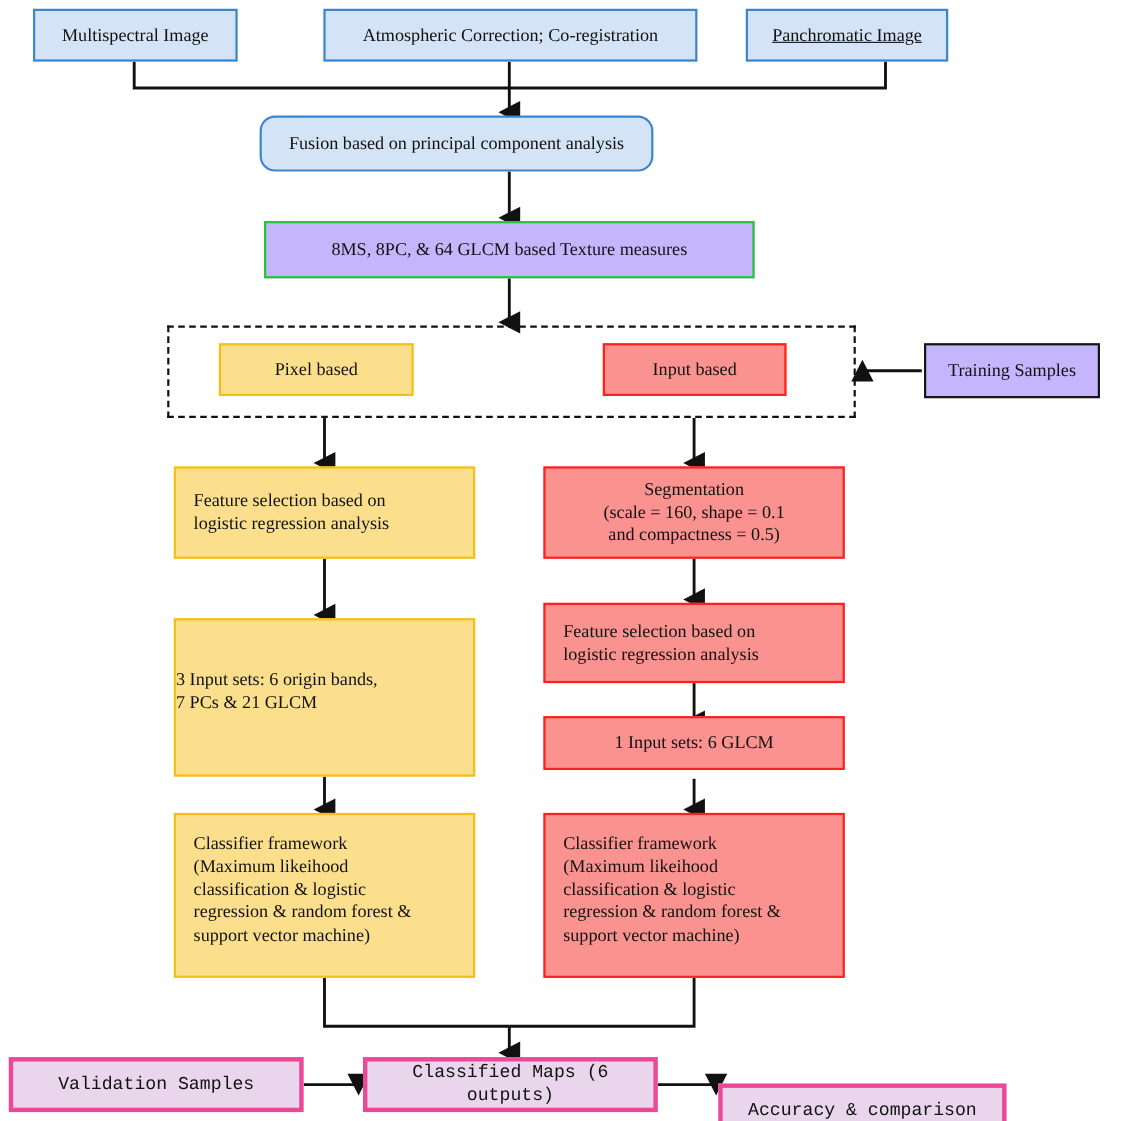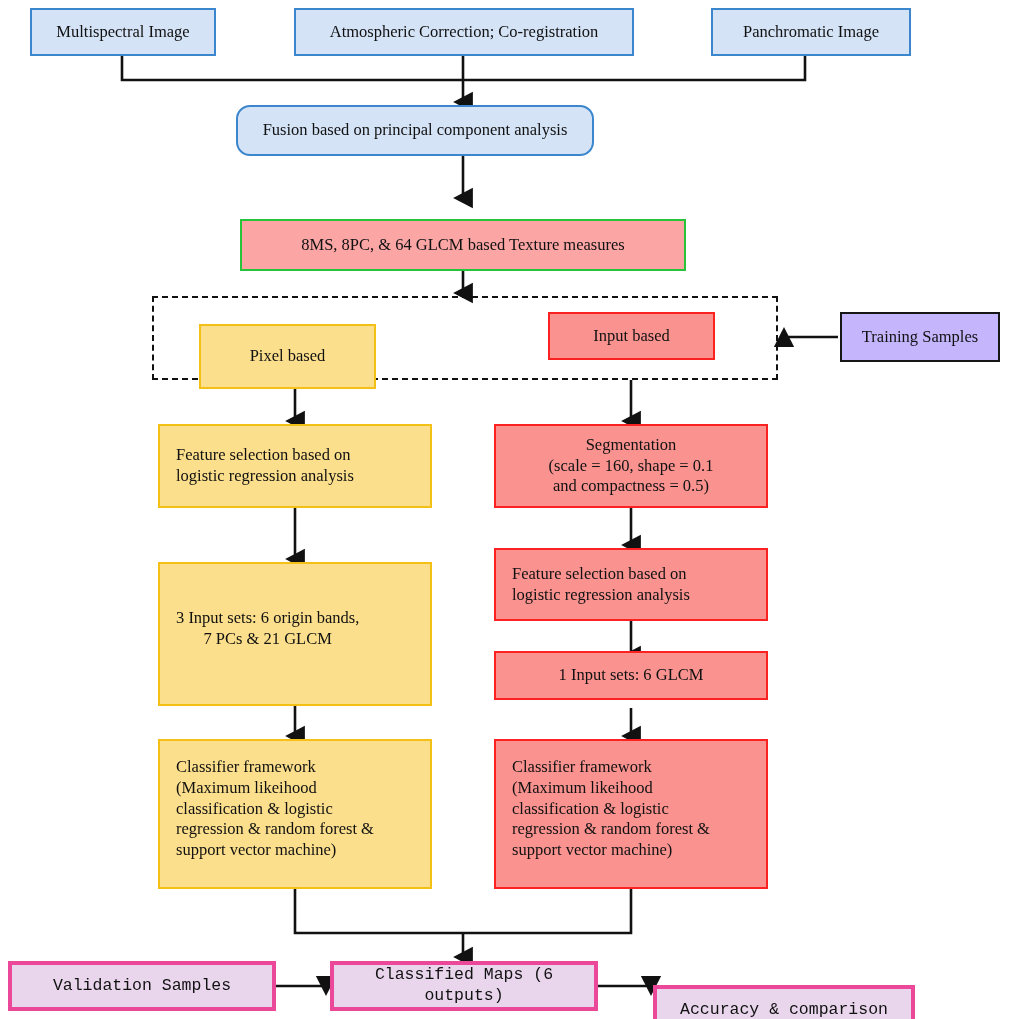--- a/index.html
+++ b/index.html
@@ -40,23 +40,22 @@
   }
   .node.top-text {
     align-items: flex-start;
     padding-top: 9px;
   }
   .node.blue {
     background: #d4e3f6;
     border: 2px solid #3b86cd;
   }
   .node.green {
-    background: #fca5a5;
+    background: #c4b5fd;
     border: 2px solid #27c43a;
-    margin-top: 18px;
   }
   .node.yellow {
     background: #fbdf8c;
     border: 2px solid #f4c016;
   }
   .node.red {
     background: #fa9390;
     border: 2px solid #fc2222;
   }
   .node.purple {
@@ -128,38 +127,38 @@
       <path d="M 276 986 L 326 986" marker-end="url(#arrowhead)"></path>
 
       <path d="M 598 986 L 651 986" marker-end="url(#arrowhead)"></path>
     </g>
   </svg>
 
   <div class="node blue" style="left:30px; top:8px; width:186px; height:48px;">Multispectral Image</div>
 
   <div class="node blue" style="left:294px; top:8px; width:340px; height:48px;">Atmospheric Correction; Co-registration</div>
 
-  <div class="node blue" style="left:711px; top:8px; width:200px; height:48px;">Panchromatic Image</div>
+  <div class="node blue" style="left:678px; top:8px; width:184px; height:48px;text-decoration:underline;">Panchromatic Image</div>
 
   <div class="node blue" style="left:236px; top:105px; width:358px; height:51px;border-radius:14px;">Fusion based on principal component analysis</div>
 
   <div class="node green" style="left:240px; top:201px; width:446px; height:52px;">8MS, 8PC, &amp; 64 GLCM based Texture measures</div>
 
   <div class="dashed-group" style="left:152px; top:296px; width:626px; height:84px;"></div>
 
-  <div class="node yellow" style="left:199px; top:324px; width:177px; height:65px;">Pixel based</div>
+  <div class="node yellow" style="left:199px; top:312px; width:177px; height:48px;">Pixel based</div>
 
   <div class="node red" style="left:548px; top:312px; width:167px; height:48px;">Input based</div>
 
   <div class="node white" style="left:840px; top:312px; width:160px; height:50px;">Training Samples</div>
 
   <div class="node yellow" style="left:158px; top:424px; width:274px; height:84px; text-align:left; justify-content:flex-start; padding-left:16px;">Feature selection based on
 logistic regression analysis</div>
 
-  <div class="node yellow top-text" style="left:158px; top:562px; width:274px; height:144px; text-align:center; justify-content:flex-start; padding-left:16px; padding-top:44px;">3 Input sets: 6 origin bands,
+  <div class="node yellow top-text" style="left:158px; top:562px; width:274px; height:144px; text-align:left; justify-content:flex-start; padding-left:0; padding-top:44px;">3 Input sets: 6 origin bands,
 7 PCs &amp; 21 GLCM</div>
 
   <div class="node yellow top-text" style="left:158px; top:739px; width:274px; height:150px; text-align:left; justify-content:flex-start; padding-left:16px; padding-top:16px;">Classifier framework
 (Maximum likeihood
 classification &amp; logistic
 regression &amp; random forest &amp;
 support vector machine)</div>
 
   <div class="node red" style="left:494px; top:424px; width:274px; height:84px;">Segmentation
 (scale = 160, shape = 0.1

